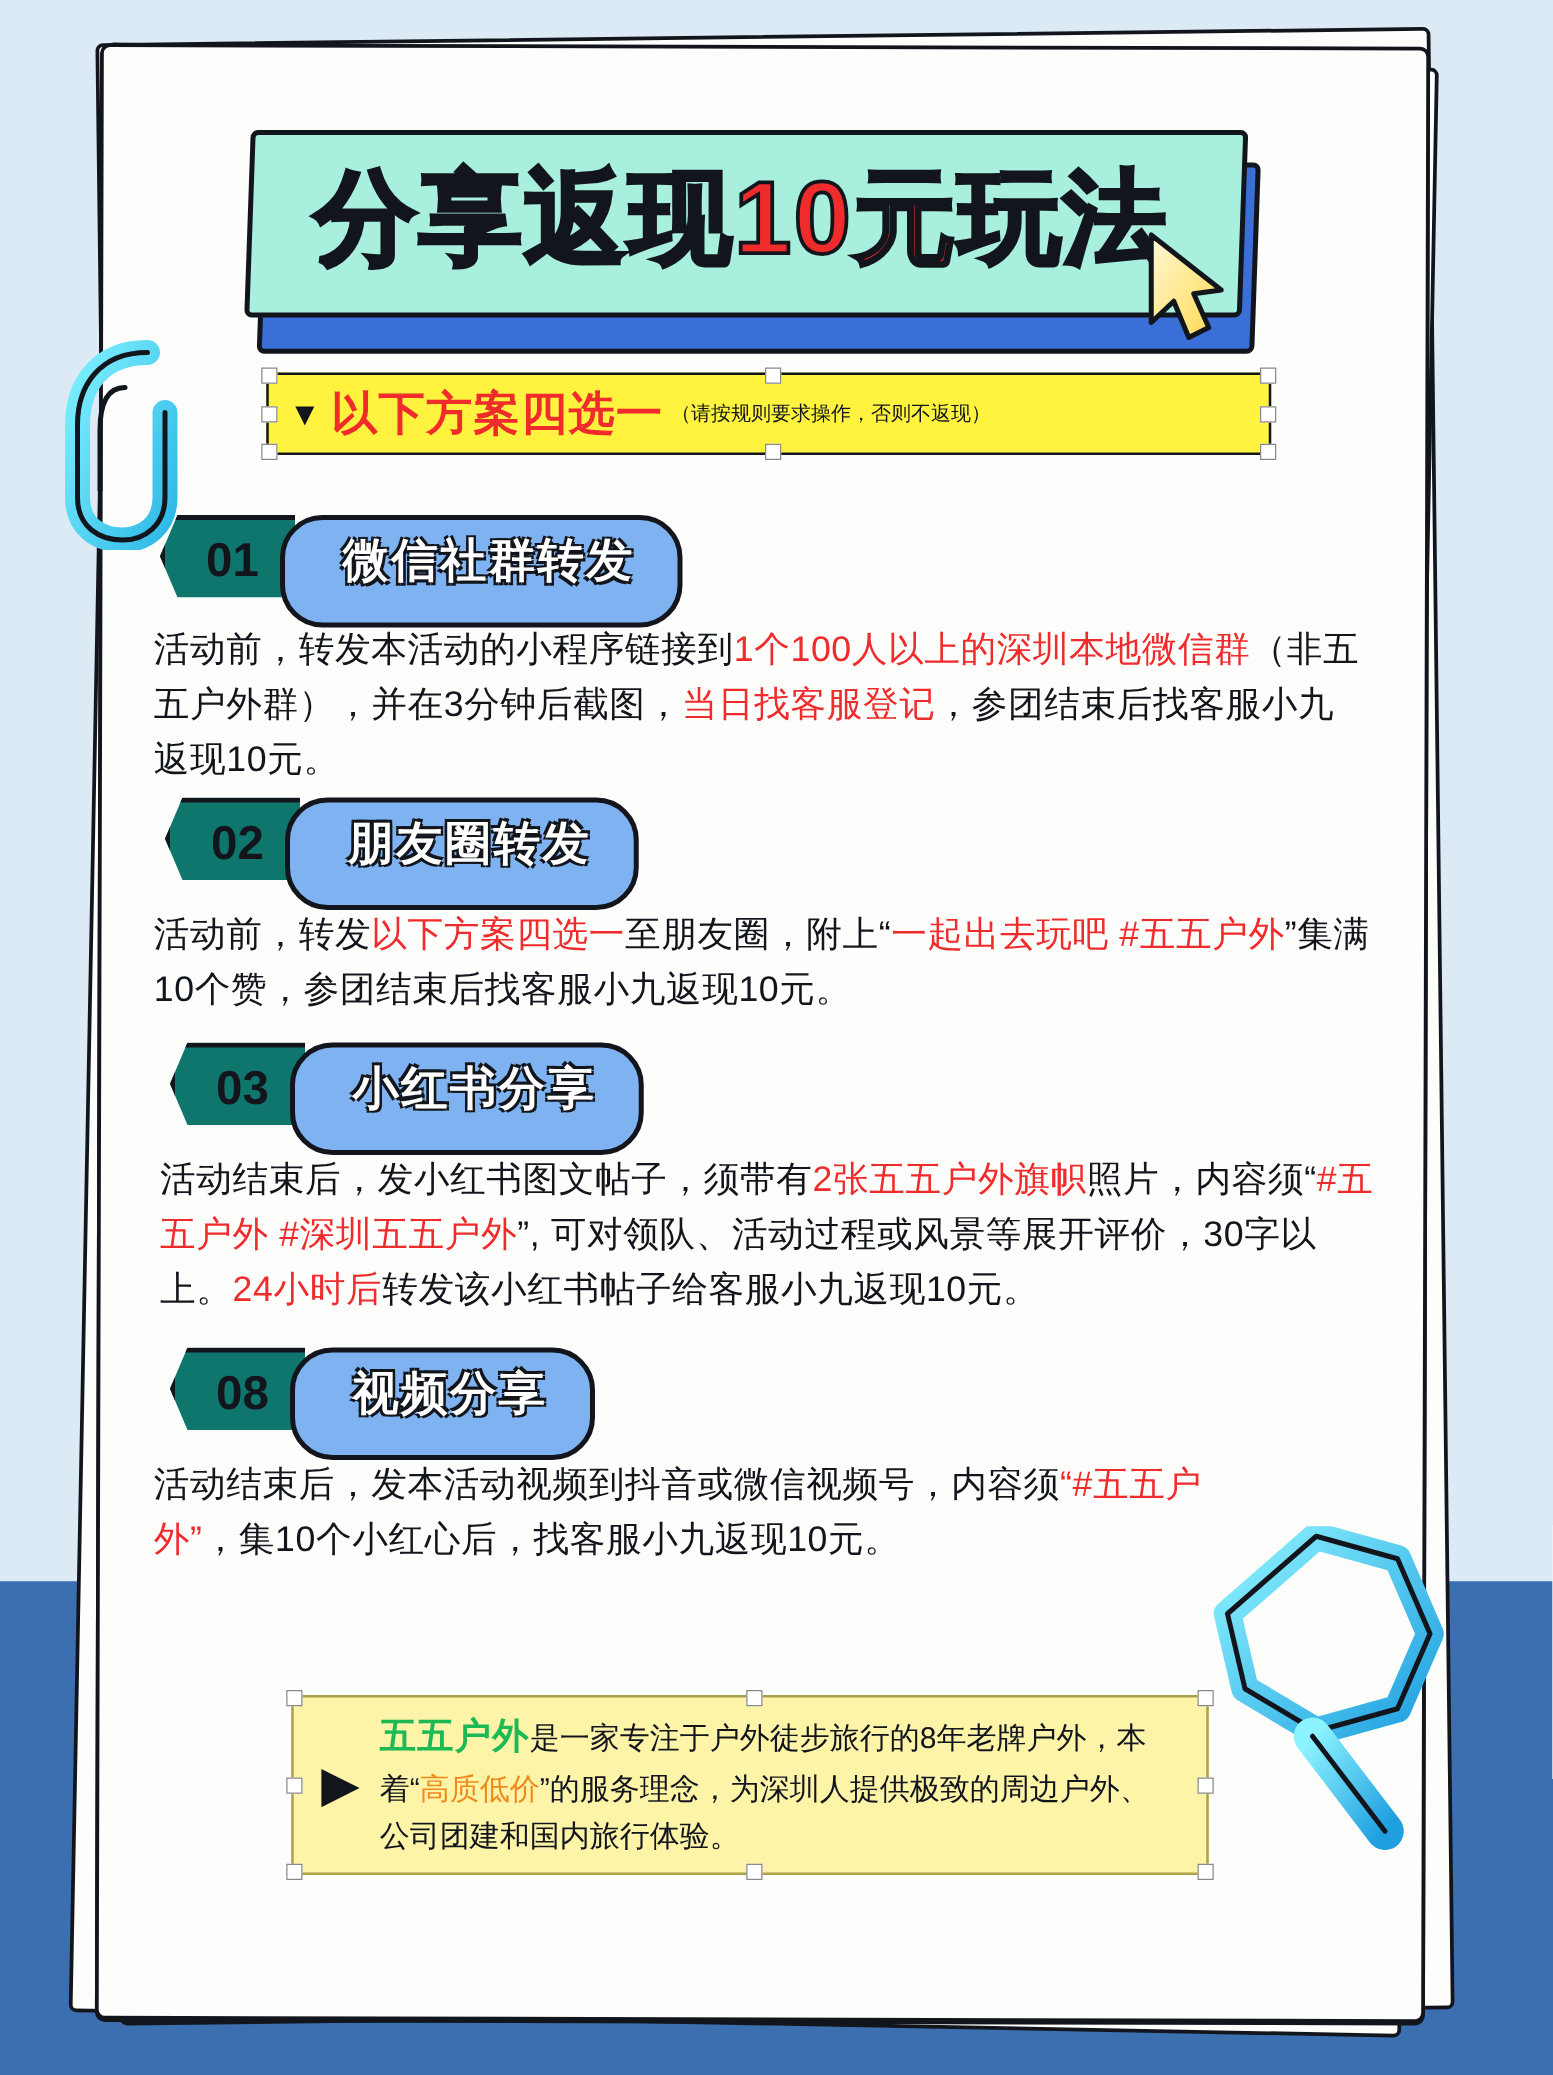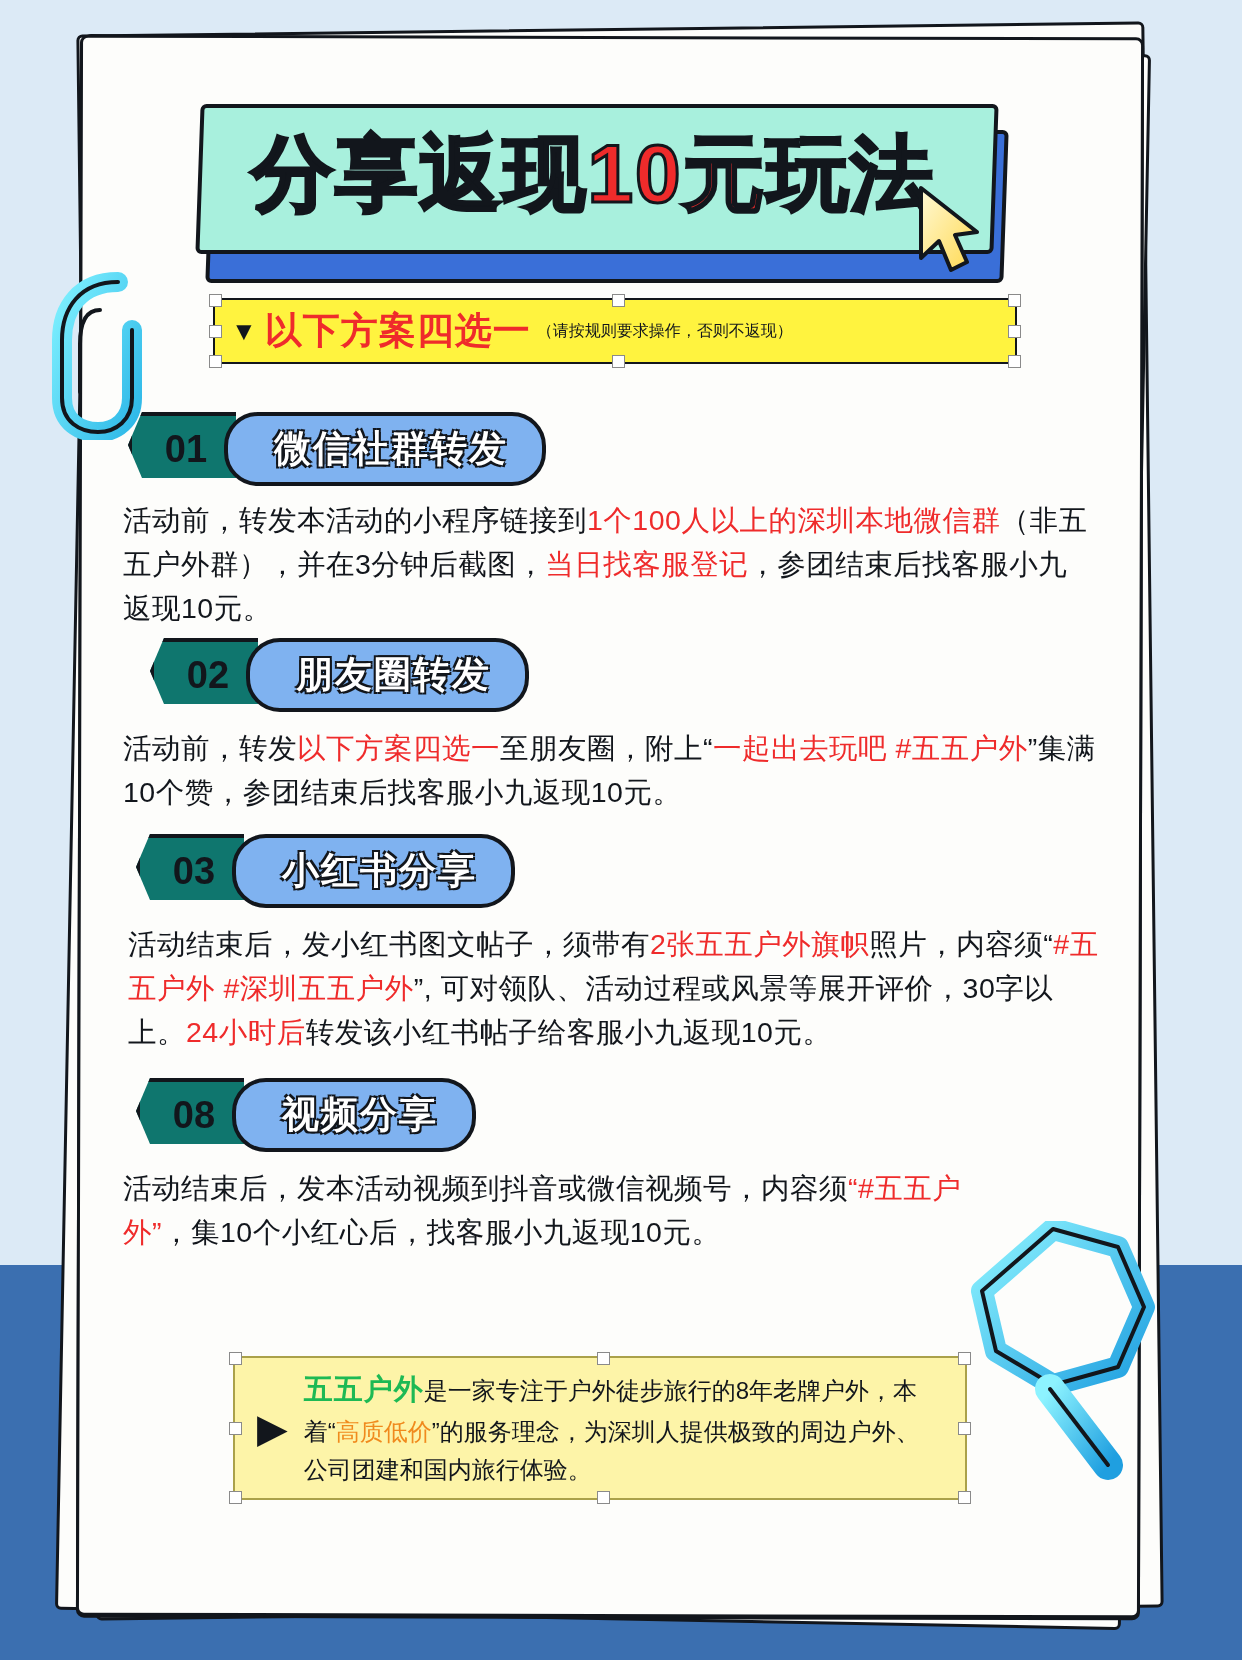--- a/index.html
+++ b/index.html
@@ -84,21 +84,21 @@
   .step-num{
     position:absolute;left:0;top:0;width:108px;height:66px;
     background:#0f766e;border:4px solid #12161c;
     clip-path:polygon(14px 0,108px 0,108px 66px,14px 66px,0 33px);
     display:flex;align-items:center;justify-content:center;
     font-size:38px;font-weight:bold;color:#12161c;
   }
   .step-label{
     position:absolute;left:96px;top:0;height:66px;
     background:#7fb2f0;border:4px solid #12161c;border-radius:34px;
-    display:flex;align-items:center;padding:0 34px 0 46px;
+    display:flex;align-items:center;padding:0 34px 16px 46px;
     font-size:37px;font-weight:bold;color:#fff;
     text-shadow:2px 2px 0 #12161c,-2px 2px 0 #12161c,2px -2px 0 #12161c,-2px -2px 0 #12161c;
     letter-spacing:2px;
   }
   .step-body{
     position:absolute;font-size:28.5px;line-height:1.55;color:#12161c;
     letter-spacing:0.5px;
   }
   .step-body .red{color:#ef2b2b;}
 
@@ -182,21 +182,21 @@
     <span id="notice-main">以下方案四选一</span>
     <span id="notice-sub">（请按规则要求操作，否则不返现）</span>
   </div>
 
   <div class="step-head" style="left:50px;top:376px;width:430px;">
     <div class="step-num">01</div>
     <div class="step-label">微信社群转发</div>
   </div>
   <div class="step-body" style="left:45px;top:462px;width:970px;">活动前，转发本活动的小程序链接到<span class="red">1个100人以上的深圳本地微信群</span>（非五五户外群），并在3分钟后截图，<span class="red">当日找客服登记</span>，参团结束后找客服小九返现10元。</div>
 
-  <div class="step-head" style="left:72px;top:602px;width:400px;">
+  <div class="step-head" style="left:54px;top:602px;width:400px;">
     <div class="step-num">02</div>
     <div class="step-label">朋友圈转发</div>
   </div>
   <div class="step-body" style="left:45px;top:690px;width:985px;">活动前，转发<span class="red">以下方案四选一</span>至朋友圈，附上“<span class="red">一起出去玩吧 #五五户外</span>”集满10个赞，参团结束后找客服小九返现10元。</div>
 
   <div class="step-head" style="left:58px;top:798px;width:410px;">
     <div class="step-num">03</div>
     <div class="step-label">小红书分享</div>
   </div>
   <div class="step-body" style="left:50px;top:886px;width:975px;">活动结束后，发小红书图文帖子，须带有<span class="red">2张五五户外旗帜</span>照片，内容须“<span class="red">#五五户外 #深圳五五户外</span>”, 可对领队、活动过程或风景等展开评价，30字以上。<span class="red">24小时后</span>转发该小红书帖子给客服小九返现10元。</div>

